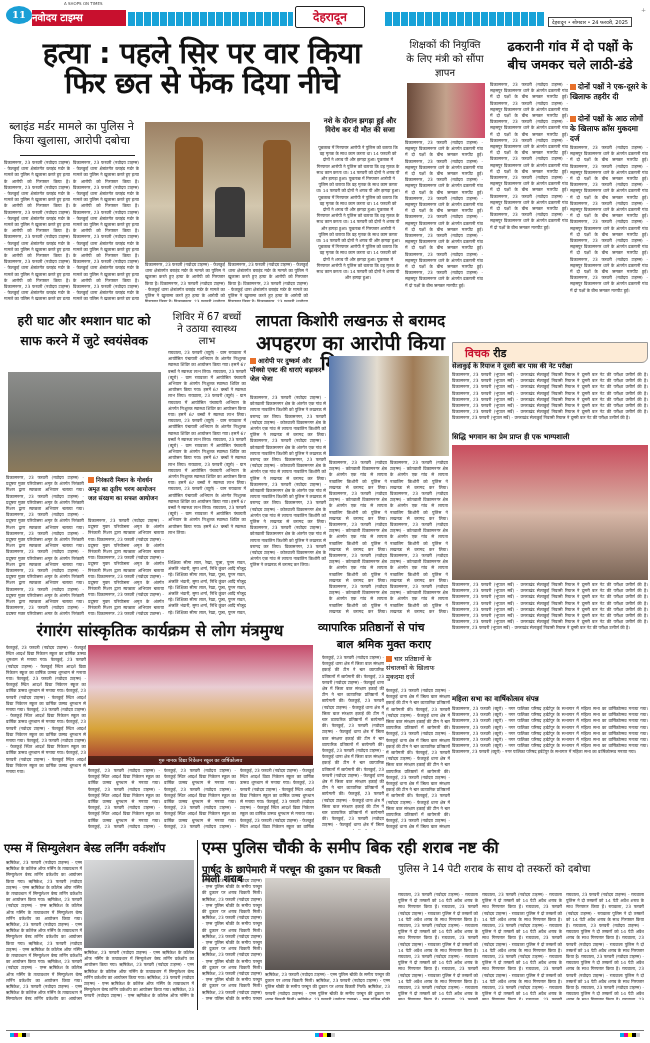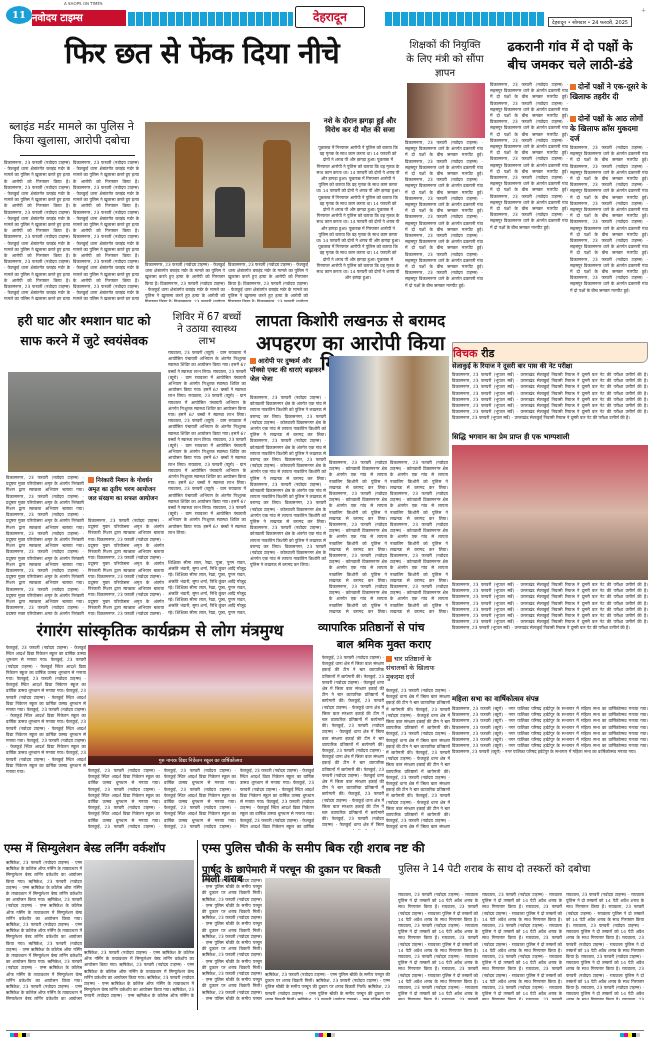--- a/index.html
+++ b/index.html
@@ -12,40 +12,41 @@
   .stripe{top:12px;height:14px;background:repeating-linear-gradient(90deg,#17a2d8 0 7px,#fff 7px 8px)}
   .city{left:295px;top:6px;width:70px;height:22px;border:1px solid #222;background:#fff;color:#c8102e;font-weight:bold;font-size:12px;text-align:center;line-height:20px;border-radius:2px}
   .dateline{left:548px;top:17px;font-size:5px;border:1px solid #444;padding:1px 3px;background:#fff;white-space:nowrap}
   .h1{font-weight:bold;color:#111;line-height:1.05;font-family:"DejaVu Sans",sans-serif}
   .col{font-size:4.3px;line-height:6.2px;color:#333;text-align:justify;overflow:hidden}
   .col::before{content:"";}
   .photo{background:linear-gradient(160deg,#8a6d4e,#c9b99b 40%,#5c4a36);overflow:hidden}
   .rule{background:#222}
   .bullet{font-size:7.5px;font-weight:bold;line-height:10px;color:#111}
   .bullet span.sq{display:inline-block;width:6px;height:6px;background:#e8702a;margin-right:2px;vertical-align:middle}
-  .box-head{background:#fdebd6;border:1px solid #999;border-radius:0 0 6px 0;color:#c8102e;font-weight:bold;font-size:11px;padding:2px 0}
+  .box-head{background:#fdebd6;border:1px solid #999;border-radius:0 0 6px 0;color:#c8102e;font-weight:bold;font-size:11px;padding:2px 12px}
   .subhead{font-weight:bold;font-size:7px;line-height:9px}
   .caption{font-size:5px;color:#fff;background:rgba(0,0,0,0.5);text-align:center}
   .crop{font-size:6px;color:#888}
 </style>
 </head>
 <body>
 
 <div class="abs masthead">
   <div class="abs pagenum">11</div>
   <div class="abs brand-small">A SHOPS ON TIMES</div>
   <div class="abs brand">नवोदय टाइम्स</div>
   <div class="abs stripe" style="left:128px;width:165px"></div>
   <div class="abs city">देहरादून</div>
   <div class="abs stripe" style="left:385px;width:160px"></div>
   <div class="abs dateline">देहरादून • सोमवार • 24 फरवरी, 2025</div>
   <div class="abs crop" style="left:641px;top:6px">+</div>
 </div>
 
 <div class="abs" style="left:4px;top:38px;width:396px">
+  <div class="h1" style="font-size:29px;text-align:center;letter-spacing:-0.5px">हत्या : पहले सिर पर वार किया</div>
   <div class="h1" style="font-size:29px;text-align:center;letter-spacing:-0.5px">फिर छत से फेंक दिया नीचे</div>
 </div>
 <div class="abs" style="left:4px;top:120px;width:135px;font-size:11px;line-height:14px;text-align:center">ब्लाइंड मर्डर मामले का पुलिस ने किया खुलासा, आरोपी दबोचा</div>
 <div class="abs rule" style="left:20px;top:155px;width:115px;height:1px"></div>
 <div class="abs col" style="left:4px;top:160px;width:66px;height:140px">विकासनगर, 23 फरवरी (नवोदय टाइम्स) - फेलकुई थाना क्षेत्रांतर्गत ब्लाइंड मर्डर के मामले का पुलिस ने खुलासा करते हुए हत्या के आरोपी को गिरफ्तार किया है। विकासनगर, 23 फरवरी (नवोदय टाइम्स) - फेलकुई थाना क्षेत्रांतर्गत ब्लाइंड मर्डर के मामले का पुलिस ने खुलासा करते हुए हत्या के आरोपी को गिरफ्तार किया है। विकासनगर, 23 फरवरी (नवोदय टाइम्स) - फेलकुई थाना क्षेत्रांतर्गत ब्लाइंड मर्डर के मामले का पुलिस ने खुलासा करते हुए हत्या के आरोपी को गिरफ्तार किया है। विकासनगर, 23 फरवरी (नवोदय टाइम्स) - फेलकुई थाना क्षेत्रांतर्गत ब्लाइंड मर्डर के मामले का पुलिस ने खुलासा करते हुए हत्या के आरोपी को गिरफ्तार किया है। विकासनगर, 23 फरवरी (नवोदय टाइम्स) - फेलकुई थाना क्षेत्रांतर्गत ब्लाइंड मर्डर के मामले का पुलिस ने खुलासा करते हुए हत्या के आरोपी को गिरफ्तार किया है। विकासनगर, 23 फरवरी (नवोदय टाइम्स) - फेलकुई थाना क्षेत्रांतर्गत ब्लाइंड मर्डर के मामले का पुलिस ने खुलासा करते हुए हत्या के आरोपी को गिरफ्तार किया है। विकासनगर, 23 फरवरी (नवोदय टाइम्स) - फेलकुई थाना क्षेत्रांतर्गत ब्लाइंड मर्डर के मामले का पुलिस ने खुलासा करते हुए हत्या के आरोपी को गिरफ्तार किया है। विकासनगर, 23 फरवरी (नवोदय टाइम्स) - फेलकुई थाना क्षेत्रांतर्गत ब्लाइंड मर्डर के मामले का पुलिस ने खुलासा करते हुए हत्या के आरोपी को गिरफ्तार किया है। </div>
 <div class="abs col" style="left:73px;top:160px;width:66px;height:140px">विकासनगर, 23 फरवरी (नवोदय टाइम्स) - फेलकुई थाना क्षेत्रांतर्गत ब्लाइंड मर्डर के मामले का पुलिस ने खुलासा करते हुए हत्या के आरोपी को गिरफ्तार किया है। विकासनगर, 23 फरवरी (नवोदय टाइम्स) - फेलकुई थाना क्षेत्रांतर्गत ब्लाइंड मर्डर के मामले का पुलिस ने खुलासा करते हुए हत्या के आरोपी को गिरफ्तार किया है। विकासनगर, 23 फरवरी (नवोदय टाइम्स) - फेलकुई थाना क्षेत्रांतर्गत ब्लाइंड मर्डर के मामले का पुलिस ने खुलासा करते हुए हत्या के आरोपी को गिरफ्तार किया है। विकासनगर, 23 फरवरी (नवोदय टाइम्स) - फेलकुई थाना क्षेत्रांतर्गत ब्लाइंड मर्डर के मामले का पुलिस ने खुलासा करते हुए हत्या के आरोपी को गिरफ्तार किया है। विकासनगर, 23 फरवरी (नवोदय टाइम्स) - फेलकुई थाना क्षेत्रांतर्गत ब्लाइंड मर्डर के मामले का पुलिस ने खुलासा करते हुए हत्या के आरोपी को गिरफ्तार किया है। विकासनगर, 23 फरवरी (नवोदय टाइम्स) - फेलकुई थाना क्षेत्रांतर्गत ब्लाइंड मर्डर के मामले का पुलिस ने खुलासा करते हुए हत्या के आरोपी को गिरफ्तार किया है। विकासनगर, 23 फरवरी (नवोदय टाइम्स) - फेलकुई थाना क्षेत्रांतर्गत ब्लाइंड मर्डर के मामले का पुलिस ने खुलासा करते हुए हत्या के आरोपी को गिरफ्तार किया है। विकासनगर, 23 फरवरी (नवोदय टाइम्स) - फेलकुई थाना क्षेत्रांतर्गत ब्लाइंड मर्डर के मामले का पुलिस ने खुलासा करते हुए हत्या के आरोपी को गिरफ्तार किया है। </div>
 <div class="abs photo" style="left:145px;top:122px;width:165px;height:140px;background:linear-gradient(180deg,#9c8064 0,#b6a486 30%,#d3c7ae 60%,#958e7e 100%)">
   <div class="abs" style="left:30px;top:15px;width:28px;height:110px;background:#8b5a2b;border-radius:6px 6px 0 0"></div>
   <div class="abs" style="left:118px;top:18px;width:28px;height:108px;background:#8b5a2b;border-radius:6px 6px 0 0"></div>
   <div class="abs" style="left:70px;top:65px;width:30px;height:50px;background:#3b3a3a;border-radius:6px 6px 0 0"></div>
@@ -110,21 +111,21 @@
 <div class="abs col" style="left:322px;top:655px;width:62px;height:175px">फेलकुई, 23 फरवरी (नवोदय टाइम्स) - फेलकुई थाना क्षेत्र में जिला बाल संरक्षण इकाई की टीम ने चार व्यापारिक प्रतिष्ठानों में छापेमारी की। फेलकुई, 23 फरवरी (नवोदय टाइम्स) - फेलकुई थाना क्षेत्र में जिला बाल संरक्षण इकाई की टीम ने चार व्यापारिक प्रतिष्ठानों में छापेमारी की। फेलकुई, 23 फरवरी (नवोदय टाइम्स) - फेलकुई थाना क्षेत्र में जिला बाल संरक्षण इकाई की टीम ने चार व्यापारिक प्रतिष्ठानों में छापेमारी की। फेलकुई, 23 फरवरी (नवोदय टाइम्स) - फेलकुई थाना क्षेत्र में जिला बाल संरक्षण इकाई की टीम ने चार व्यापारिक प्रतिष्ठानों में छापेमारी की। फेलकुई, 23 फरवरी (नवोदय टाइम्स) - फेलकुई थाना क्षेत्र में जिला बाल संरक्षण इकाई की टीम ने चार व्यापारिक प्रतिष्ठानों में छापेमारी की। फेलकुई, 23 फरवरी (नवोदय टाइम्स) - फेलकुई थाना क्षेत्र में जिला बाल संरक्षण इकाई की टीम ने चार व्यापारिक प्रतिष्ठानों में छापेमारी की। फेलकुई, 23 फरवरी (नवोदय टाइम्स) - फेलकुई थाना क्षेत्र में जिला बाल संरक्षण इकाई की टीम ने चार व्यापारिक प्रतिष्ठानों में छापेमारी की। फेलकुई, 23 फरवरी (नवोदय टाइम्स) - फेलकुई थाना क्षेत्र में जिला बाल संरक्षण इकाई की टीम ने चार व्यापारिक प्रतिष्ठानों में छापेमारी की। </div>
 <div class="abs bullet" style="left:386px;top:655px;width:64px;font-size:6.5px;line-height:9px;font-weight:normal"><span class="sq"></span><span>चार प्रतिष्ठानों के संचालकों के खिलाफ मुकदमा दर्ज</span></div>
 <div class="abs col" style="left:386px;top:688px;width:64px;height:142px">फेलकुई, 23 फरवरी (नवोदय टाइम्स) - फेलकुई थाना क्षेत्र में जिला बाल संरक्षण इकाई की टीम ने चार व्यापारिक प्रतिष्ठानों में छापेमारी की। फेलकुई, 23 फरवरी (नवोदय टाइम्स) - फेलकुई थाना क्षेत्र में जिला बाल संरक्षण इकाई की टीम ने चार व्यापारिक प्रतिष्ठानों में छापेमारी की। फेलकुई, 23 फरवरी (नवोदय टाइम्स) - फेलकुई थाना क्षेत्र में जिला बाल संरक्षण इकाई की टीम ने चार व्यापारिक प्रतिष्ठानों में छापेमारी की। फेलकुई, 23 फरवरी (नवोदय टाइम्स) - फेलकुई थाना क्षेत्र में जिला बाल संरक्षण इकाई की टीम ने चार व्यापारिक प्रतिष्ठानों में छापेमारी की। फेलकुई, 23 फरवरी (नवोदय टाइम्स) - फेलकुई थाना क्षेत्र में जिला बाल संरक्षण इकाई की टीम ने चार व्यापारिक प्रतिष्ठानों में छापेमारी की। फेलकुई, 23 फरवरी (नवोदय टाइम्स) - फेलकुई थाना क्षेत्र में जिला बाल संरक्षण इकाई की टीम ने चार व्यापारिक प्रतिष्ठानों में छापेमारी की। फेलकुई, 23 फरवरी (नवोदय टाइम्स) - फेलकुई थाना क्षेत्र में जिला बाल संरक्षण इकाई की टीम ने चार व्यापारिक प्रतिष्ठानों में छापेमारी की। फेलकुई, 23 फरवरी (नवोदय टाइम्स) - फेलकुई थाना क्षेत्र में जिला बाल संरक्षण इकाई की टीम ने चार व्यापारिक प्रतिष्ठानों में छापेमारी की। </div>
 
 <div class="abs h1" style="left:4px;top:840px;width:190px;font-size:11.5px;line-height:16px">एम्स में सिम्युलेशन बेस्ड लर्निंग वर्कशॉप</div>
 <div class="abs col" style="left:6px;top:860px;width:76px;height:140px">ऋषिकेश, 23 फरवरी (नवोदय टाइम्स) - एम्स ऋषिकेश के कॉलेज ऑफ नर्सिंग के तत्वावधान में सिम्युलेशन बेस्ड लर्निंग वर्कशॉप का आयोजन किया गया। ऋषिकेश, 23 फरवरी (नवोदय टाइम्स) - एम्स ऋषिकेश के कॉलेज ऑफ नर्सिंग के तत्वावधान में सिम्युलेशन बेस्ड लर्निंग वर्कशॉप का आयोजन किया गया। ऋषिकेश, 23 फरवरी (नवोदय टाइम्स) - एम्स ऋषिकेश के कॉलेज ऑफ नर्सिंग के तत्वावधान में सिम्युलेशन बेस्ड लर्निंग वर्कशॉप का आयोजन किया गया। ऋषिकेश, 23 फरवरी (नवोदय टाइम्स) - एम्स ऋषिकेश के कॉलेज ऑफ नर्सिंग के तत्वावधान में सिम्युलेशन बेस्ड लर्निंग वर्कशॉप का आयोजन किया गया। ऋषिकेश, 23 फरवरी (नवोदय टाइम्स) - एम्स ऋषिकेश के कॉलेज ऑफ नर्सिंग के तत्वावधान में सिम्युलेशन बेस्ड लर्निंग वर्कशॉप का आयोजन किया गया। ऋषिकेश, 23 फरवरी (नवोदय टाइम्स) - एम्स ऋषिकेश के कॉलेज ऑफ नर्सिंग के तत्वावधान में सिम्युलेशन बेस्ड लर्निंग वर्कशॉप का आयोजन किया गया। ऋषिकेश, 23 फरवरी (नवोदय टाइम्स) - एम्स ऋषिकेश के कॉलेज ऑफ नर्सिंग के तत्वावधान में सिम्युलेशन बेस्ड लर्निंग वर्कशॉप का आयोजन किया गया। ऋषिकेश, 23 फरवरी (नवोदय टाइम्स) - एम्स ऋषिकेश के कॉलेज ऑफ नर्सिंग के तत्वावधान में सिम्युलेशन बेस्ड लर्निंग वर्कशॉप का आयोजन किया गया। </div>
 <div class="abs photo" style="left:84px;top:860px;width:110px;height:88px;background:linear-gradient(160deg,#d9dadb,#a7a9ac 50%,#3a3d44)"></div>
 <div class="abs col" style="left:84px;top:950px;width:110px;height:50px">ऋषिकेश, 23 फरवरी (नवोदय टाइम्स) - एम्स ऋषिकेश के कॉलेज ऑफ नर्सिंग के तत्वावधान में सिम्युलेशन बेस्ड लर्निंग वर्कशॉप का आयोजन किया गया। ऋषिकेश, 23 फरवरी (नवोदय टाइम्स) - एम्स ऋषिकेश के कॉलेज ऑफ नर्सिंग के तत्वावधान में सिम्युलेशन बेस्ड लर्निंग वर्कशॉप का आयोजन किया गया। ऋषिकेश, 23 फरवरी (नवोदय टाइम्स) - एम्स ऋषिकेश के कॉलेज ऑफ नर्सिंग के तत्वावधान में सिम्युलेशन बेस्ड लर्निंग वर्कशॉप का आयोजन किया गया। ऋषिकेश, 23 फरवरी (नवोदय टाइम्स) - एम्स ऋषिकेश के कॉलेज ऑफ नर्सिंग के तत्वावधान में सिम्युलेशन बेस्ड लर्निंग वर्कशॉप का आयोजन किया गया। ऋषिकेश, 23 फरवरी (नवोदय टाइम्स) - एम्स ऋषिकेश के कॉलेज ऑफ नर्सिंग के तत्वावधान में सिम्युलेशन बेस्ड लर्निंग वर्कशॉप का आयोजन किया गया। ऋषिकेश, 23 फरवरी (नवोदय टाइम्स) - एम्स ऋषिकेश के कॉलेज ऑफ नर्सिंग के तत्वावधान में सिम्युलेशन बेस्ड लर्निंग वर्कशॉप का आयोजन किया गया। ऋषिकेश, 23 फरवरी (नवोदय टाइम्स) - एम्स ऋषिकेश के कॉलेज ऑफ नर्सिंग के तत्वावधान में सिम्युलेशन बेस्ड लर्निंग वर्कशॉप का आयोजन किया गया। ऋषिकेश, 23 फरवरी (नवोदय टाइम्स) - एम्स ऋषिकेश के कॉलेज ऑफ नर्सिंग के तत्वावधान में सिम्युलेशन बेस्ड लर्निंग वर्कशॉप का आयोजन किया गया। </div>
 <div class="abs rule" style="left:197px;top:840px;width:1px;height:170px"></div>
 
-<div class="abs h1" style="left:202px;top:838px;width:446px;font-size:12px;line-height:20px">एम्स पुलिस चौकी के समीप बिक रही शराब नष्ट की</div>
+<div class="abs h1" style="left:202px;top:838px;width:446px;font-size:16px;line-height:20px">एम्स पुलिस चौकी के समीप बिक रही शराब नष्ट की</div>
 <div class="abs subhead" style="left:202px;top:865px;width:190px;font-size:10px">पार्षद के छापेमारी में परचून की दुकान पर बिकती मिली शराब</div>
 <div class="abs col" style="left:202px;top:878px;width:60px;height:122px">ऋषिकेश, 23 फरवरी (नवोदय टाइम्स) - एम्स पुलिस चौकी के समीप परचून की दुकान पर शराब बिकती मिली। ऋषिकेश, 23 फरवरी (नवोदय टाइम्स) - एम्स पुलिस चौकी के समीप परचून की दुकान पर शराब बिकती मिली। ऋषिकेश, 23 फरवरी (नवोदय टाइम्स) - एम्स पुलिस चौकी के समीप परचून की दुकान पर शराब बिकती मिली। ऋषिकेश, 23 फरवरी (नवोदय टाइम्स) - एम्स पुलिस चौकी के समीप परचून की दुकान पर शराब बिकती मिली। ऋषिकेश, 23 फरवरी (नवोदय टाइम्स) - एम्स पुलिस चौकी के समीप परचून की दुकान पर शराब बिकती मिली। ऋषिकेश, 23 फरवरी (नवोदय टाइम्स) - एम्स पुलिस चौकी के समीप परचून की दुकान पर शराब बिकती मिली। ऋषिकेश, 23 फरवरी (नवोदय टाइम्स) - एम्स पुलिस चौकी के समीप परचून की दुकान पर शराब बिकती मिली। ऋषिकेश, 23 फरवरी (नवोदय टाइम्स) - एम्स पुलिस चौकी के समीप परचून की दुकान पर शराब बिकती मिली। </div>
 <div class="abs photo" style="left:265px;top:878px;width:125px;height:92px;background:linear-gradient(180deg,#d6d2cd,#8d8581 60%,#5b5552)"></div>
 <div class="abs col" style="left:265px;top:972px;width:125px;height:28px">ऋषिकेश, 23 फरवरी (नवोदय टाइम्स) - एम्स पुलिस चौकी के समीप परचून की दुकान पर शराब बिकती मिली। ऋषिकेश, 23 फरवरी (नवोदय टाइम्स) - एम्स पुलिस चौकी के समीप परचून की दुकान पर शराब बिकती मिली। ऋषिकेश, 23 फरवरी (नवोदय टाइम्स) - एम्स पुलिस चौकी के समीप परचून की दुकान पर शराब बिकती मिली। ऋषिकेश, 23 फरवरी (नवोदय टाइम्स) - एम्स पुलिस चौकी के समीप परचून की दुकान पर शराब बिकती मिली। ऋषिकेश, 23 फरवरी (नवोदय टाइम्स) - एम्स पुलिस चौकी के समीप परचून की दुकान पर शराब बिकती मिली। ऋषिकेश, 23 फरवरी (नवोदय टाइम्स) - एम्स पुलिस चौकी के समीप परचून की दुकान पर शराब बिकती मिली। ऋषिकेश, 23 फरवरी (नवोदय टाइम्स) - एम्स पुलिस चौकी के समीप परचून की दुकान पर शराब बिकती मिली। ऋषिकेश, 23 फरवरी (नवोदय टाइम्स) - एम्स पुलिस चौकी के समीप परचून की दुकान पर शराब बिकती मिली। </div>
 <div class="abs" style="left:398px;top:862px;width:250px;font-size:10px;line-height:14px">पुलिस ने 14 पेटी शराब के साथ दो तस्करों को दबोचा</div>
 <div class="abs col" style="left:398px;top:892px;width:80px;height:108px">रायवाला, 23 फरवरी (नवोदय टाइम्स) - रायवाला पुलिस ने दो तस्करों को 14 पेटी अवैध शराब के साथ गिरफ्तार किया है। रायवाला, 23 फरवरी (नवोदय टाइम्स) - रायवाला पुलिस ने दो तस्करों को 14 पेटी अवैध शराब के साथ गिरफ्तार किया है। रायवाला, 23 फरवरी (नवोदय टाइम्स) - रायवाला पुलिस ने दो तस्करों को 14 पेटी अवैध शराब के साथ गिरफ्तार किया है। रायवाला, 23 फरवरी (नवोदय टाइम्स) - रायवाला पुलिस ने दो तस्करों को 14 पेटी अवैध शराब के साथ गिरफ्तार किया है। रायवाला, 23 फरवरी (नवोदय टाइम्स) - रायवाला पुलिस ने दो तस्करों को 14 पेटी अवैध शराब के साथ गिरफ्तार किया है। रायवाला, 23 फरवरी (नवोदय टाइम्स) - रायवाला पुलिस ने दो तस्करों को 14 पेटी अवैध शराब के साथ गिरफ्तार किया है। रायवाला, 23 फरवरी (नवोदय टाइम्स) - रायवाला पुलिस ने दो तस्करों को 14 पेटी अवैध शराब के साथ गिरफ्तार किया है। रायवाला, 23 फरवरी (नवोदय टाइम्स) - रायवाला पुलिस ने दो तस्करों को 14 पेटी अवैध शराब के साथ गिरफ्तार किया है। </div>
 <div class="abs col" style="left:482px;top:892px;width:80px;height:108px">रायवाला, 23 फरवरी (नवोदय टाइम्स) - रायवाला पुलिस ने दो तस्करों को 14 पेटी अवैध शराब के साथ गिरफ्तार किया है। रायवाला, 23 फरवरी (नवोदय टाइम्स) - रायवाला पुलिस ने दो तस्करों को 14 पेटी अवैध शराब के साथ गिरफ्तार किया है। रायवाला, 23 फरवरी (नवोदय टाइम्स) - रायवाला पुलिस ने दो तस्करों को 14 पेटी अवैध शराब के साथ गिरफ्तार किया है। रायवाला, 23 फरवरी (नवोदय टाइम्स) - रायवाला पुलिस ने दो तस्करों को 14 पेटी अवैध शराब के साथ गिरफ्तार किया है। रायवाला, 23 फरवरी (नवोदय टाइम्स) - रायवाला पुलिस ने दो तस्करों को 14 पेटी अवैध शराब के साथ गिरफ्तार किया है। रायवाला, 23 फरवरी (नवोदय टाइम्स) - रायवाला पुलिस ने दो तस्करों को 14 पेटी अवैध शराब के साथ गिरफ्तार किया है। रायवाला, 23 फरवरी (नवोदय टाइम्स) - रायवाला पुलिस ने दो तस्करों को 14 पेटी अवैध शराब के साथ गिरफ्तार किया है। रायवाला, 23 फरवरी (नवोदय टाइम्स) - रायवाला पुलिस ने दो तस्करों को 14 पेटी अवैध शराब के साथ गिरफ्तार किया है। </div>
 <div class="abs col" style="left:566px;top:892px;width:78px;height:108px">रायवाला, 23 फरवरी (नवोदय टाइम्स) - रायवाला पुलिस ने दो तस्करों को 14 पेटी अवैध शराब के साथ गिरफ्तार किया है। रायवाला, 23 फरवरी (नवोदय टाइम्स) - रायवाला पुलिस ने दो तस्करों को 14 पेटी अवैध शराब के साथ गिरफ्तार किया है। रायवाला, 23 फरवरी (नवोदय टाइम्स) - रायवाला पुलिस ने दो तस्करों को 14 पेटी अवैध शराब के साथ गिरफ्तार किया है। रायवाला, 23 फरवरी (नवोदय टाइम्स) - रायवाला पुलिस ने दो तस्करों को 14 पेटी अवैध शराब के साथ गिरफ्तार किया है। रायवाला, 23 फरवरी (नवोदय टाइम्स) - रायवाला पुलिस ने दो तस्करों को 14 पेटी अवैध शराब के साथ गिरफ्तार किया है। रायवाला, 23 फरवरी (नवोदय टाइम्स) - रायवाला पुलिस ने दो तस्करों को 14 पेटी अवैध शराब के साथ गिरफ्तार किया है। रायवाला, 23 फरवरी (नवोदय टाइम्स) - रायवाला पुलिस ने दो तस्करों को 14 पेटी अवैध शराब के साथ गिरफ्तार किया है। रायवाला, 23 फरवरी (नवोदय टाइम्स) - रायवाला पुलिस ने दो तस्करों को 14 पेटी अवैध शराब के साथ गिरफ्तार किया है। </div>
 
 <div class="abs rule" style="left:6px;top:1030px;width:638px;height:1px;background:#777"></div>

